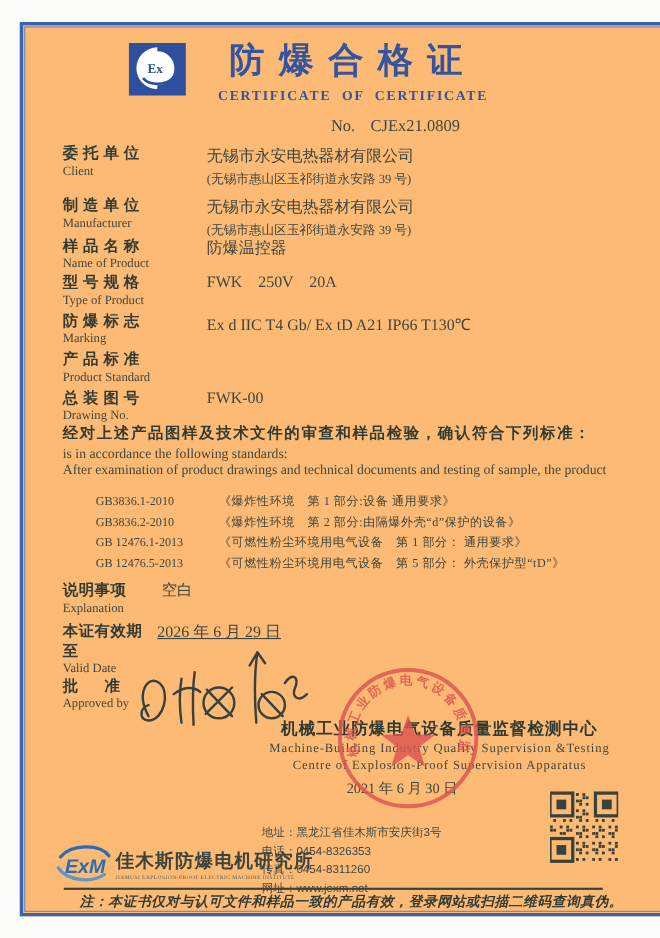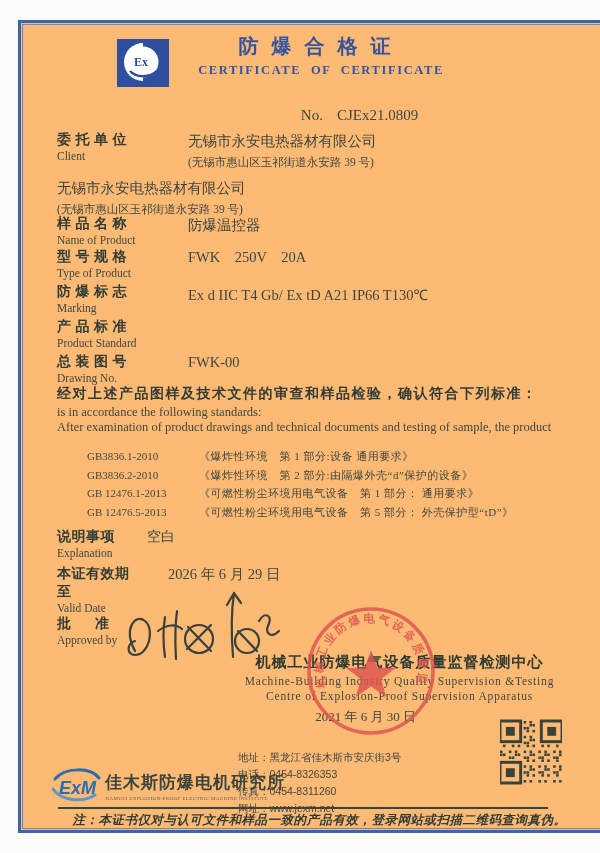--- a/index.html
+++ b/index.html
@@ -4,21 +4,21 @@
 <style>
   html,body{margin:0;padding:0;}
   body{background:#f6f6f4;font-family:"Liberation Serif",serif;}
   .screen{position:relative;width:600px;height:853px;background:#fcfcfb;overflow:hidden;}
   .page{position:absolute;left:18px;top:20px;width:557px;height:807px;border:3px solid #3a63b0;background:#fdba74;padding-left:40px;}
   .page-inner{position:absolute;left:1px;top:1px;right:1px;bottom:1px;border:1px solid #6d87bd;}
 
   
   .exmark{position:absolute;left:96px;top:16px;width:52px;height:48px;}
   .title-wrap{position:absolute;left:150px;top:10px;width:300px;text-align:center;}
-  .title-cn{font-size:20px;font-weight:bold;letter-spacing:13px;color:#33549f;font-family:"Liberation Serif",serif;}
+  .title-cn{font-size:32px;font-weight:bold;letter-spacing:13px;color:#33549f;font-family:"Liberation Serif",serif;}
   .title-en{margin-top:3px;font-size:12.5px;font-weight:bold;letter-spacing:1.6px;color:#33549f;word-spacing:5px;}
   .cert-no{position:absolute;left:0;right:0;top:84px;text-align:center;padding-left:80px;font-size:15px;color:#3d463f;}
   .cert-no .no-label{margin-right:14px;}
 
   
   .fields{position:absolute;left:36px;top:108px;right:16px;}
   .frow{display:flex;}
   .frow .lcol{width:131px;flex:none;}
   .lcn{font-family:"Liberation Sans",sans-serif;font-weight:bold;font-size:14px;letter-spacing:4.5px;color:#323c35;}
   .len{font-size:11.5px;color:#3d463f;margin-top:1px;}
@@ -39,21 +39,21 @@
   .std-title{flex:1;letter-spacing:.5px;}
 
   
   .kvrow{position:absolute;left:36px;display:flex;}
   .kv-label .lcn{letter-spacing:.5px;}
   .explain-row{top:505px;}
   .explain-row .kv-label{width:64px;flex:none;}
   .explain-row .kv-value{margin-left:26px;font-size:14px;color:#3c453f;}
   .valid-row{top:542px;}
   .valid-row .kv-label{width:86px;flex:none;}
-  .valid-row .kv-value{margin-left:25px;font-size:14.5px;color:#3c453f;}
+  .valid-row .kv-value{font-size:14.5px;color:#3c453f;text-decoration:underline;}
   .approve-row{top:592px;}
   .approve-row .lcn{letter-spacing:24px;}
 
   .signature{position:absolute;left:92px;top:556px;width:170px;height:112px;}
 
   
   .stamp{position:absolute;left:283px;top:581px;width:134px;height:134px;opacity:.82;}
 
   
   .authority{position:absolute;left:160px;top:630px;right:0;text-align:center;}
@@ -104,20 +104,24 @@
         <div class="lcol">
             <div class="lcn">委托单位</div>
             <div class="len">Client</div>
           </div>
         <div class="vcol">
             <div class="vmain">无锡市永安电热器材有限公司</div>
             <div class="vsub">(无锡市惠山区玉祁街道永安路 39 号)</div>
           </div>
       </div>
       <div class="frow h37">
+        <div class="lcol">
+            <div class="lcn">制造单位</div>
+            <div class="len">Manufacturer</div>
+          </div>
         <div class="vcol">
             <div class="vmain">无锡市永安电热器材有限公司</div>
             <div class="vsub">(无锡市惠山区玉祁街道永安路 39 号)</div>
           </div>
       </div>
       <div class="frow h33">
         <div class="lcol">
             <div class="lcn">样品名称</div>
             <div class="len">Name of Product</div>
           </div>

